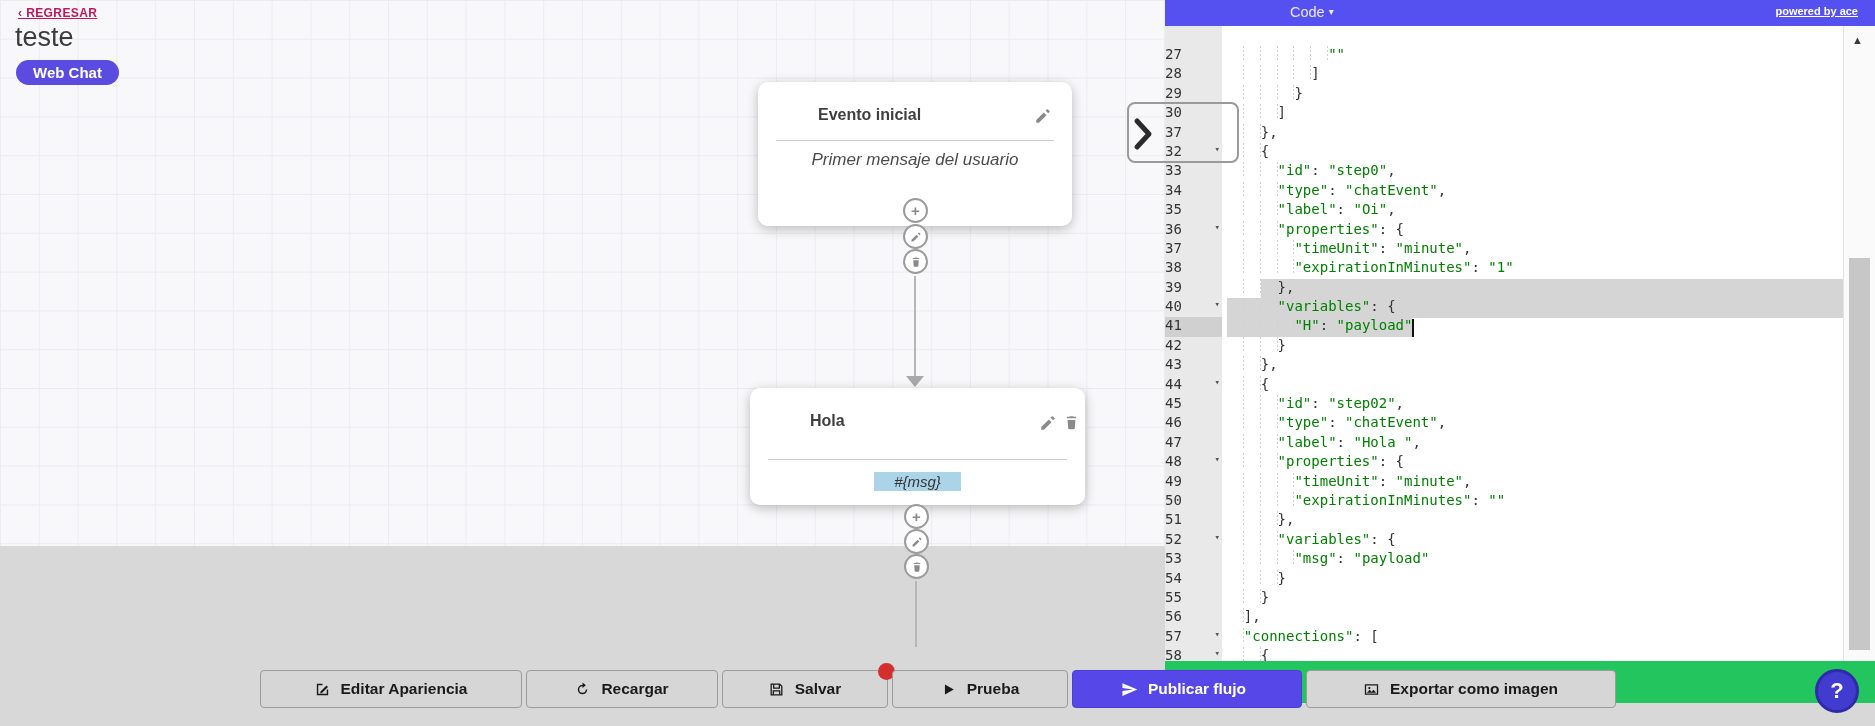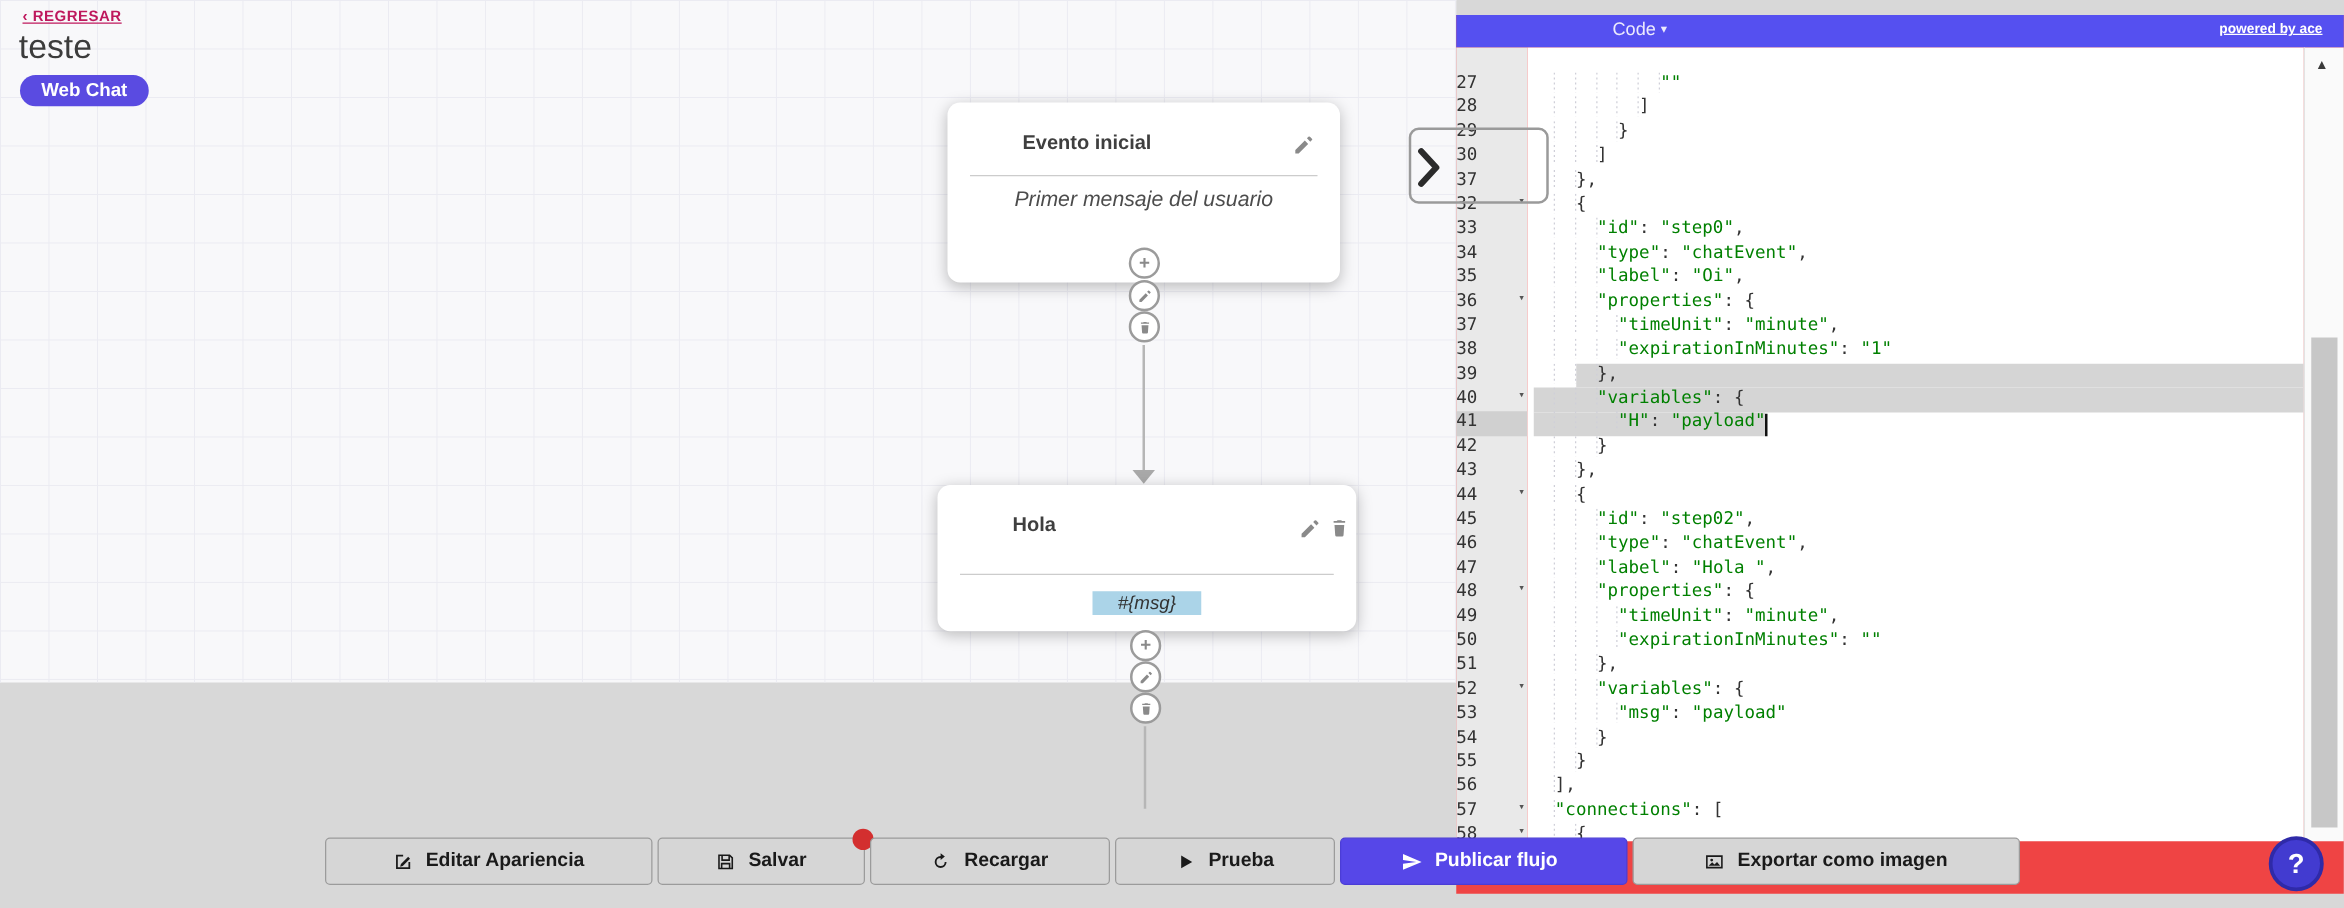--- a/index.html
+++ b/index.html
@@ -40,21 +40,21 @@
   .vline{position:absolute;width:2px;background:#b6b6b6;z-index:19}
   .varrow{position:absolute;width:0;height:0;border-left:9px solid transparent;
         border-right:9px solid transparent;border-top:11px solid #a9a9a9;z-index:19}
 
   
   .handle{position:absolute;left:1127px;top:102px;width:112px;height:61px;border:2px solid #9a9a9a;
         border-radius:8px;box-sizing:border-box;z-index:30;background:transparent}
   .handle .chev{position:absolute;left:3px;top:12px;cursor:pointer}
 
   
-  .codepanel{position:absolute;left:1165px;top:12px;width:710px;height:703px;background:#ef4444;z-index:10}
+  .codepanel{position:absolute;left:1165px;top:0;width:710px;height:703px;background:#22c55e;z-index:10}
   .codeheader{position:absolute;left:0;right:0;top:0;height:26px}
   .ctitle{position:absolute;left:125px;top:4px;color:#eceafc;font-size:14.5px;cursor:pointer}
   .ccaret{font-size:10px;vertical-align:2px;margin-left:4px}
   .poweredby{position:absolute;right:17px;top:5px;color:#fff;font-size:11px;font-weight:bold;
         text-decoration:underline;cursor:pointer}
 
   .gutter{position:absolute;left:0;top:26px;width:57px;height:635px;background:#e9e9e9;
         box-sizing:border-box;padding-top:20px;overflow:hidden}
   .gl{height:19.4px;line-height:19.4px;font:14px "DejaVu Sans Mono",monospace;color:#333;
       text-align:left;padding-right:16px;position:relative}
@@ -266,40 +266,40 @@
 <div class="btnrow">
     <button class="tb" style="min-width: 262px;">
       <span class="ticon">
         <svg viewBox="0 0 24 24">
           <path fill="none" stroke="currentColor" stroke-width="2" d="M12 5H5v14h14v-7"></path>
           <path fill="currentColor" d="M9.5 14.5l-.9 3 3-.9 8.2-8.2-2.1-2.1z"></path>
         </svg>
       </span>
       <span>Editar Apariencia</span>
     </button>
+    <button class="tb" style="min-width: 192px;">
+      <span class="ticon">
+        <svg viewBox="0 0 24 24">
+          <path fill="currentColor" d="M12 5.5V2.2L16.8 6 12 9.8V7.5a4.6 4.6 0 1 0 4.6 4.6h2.1A6.7 6.7 0 1 1 12 5.4z"></path>
+        </svg>
+      </span>
+      <span>Recargar</span>
+    </button>
     <button class="tb" style="min-width: 166px;">
       <span class="ticon">
         <svg viewBox="0 0 24 24">
           <g fill="none" stroke="currentColor" stroke-width="1.8">
             <path d="M4.5 4.5h12l3 3v12h-15z"></path>
             <path d="M8 4.5V10h8V4.5M7.5 19.5V14h9v5.5"></path>
           </g>
         </svg>
       </span>
       <span>Salvar</span>
       <span class="dot"></span>
     </button>
-    <button class="tb" style="min-width: 192px;">
-      <span class="ticon">
-        <svg viewBox="0 0 24 24">
-          <path fill="currentColor" d="M12 5.5V2.2L16.8 6 12 9.8V7.5a4.6 4.6 0 1 0 4.6 4.6h2.1A6.7 6.7 0 1 1 12 5.4z"></path>
-        </svg>
-      </span>
-      <span>Recargar</span>
-    </button>
     <button class="tb" style="min-width: 176px;">
       <span class="ticon">
         <svg viewBox="0 0 24 24">
           <path fill="currentColor" d="M7 4.8l12.4 7.2L7 19.2z"></path>
         </svg>
       </span>
       <span>Prueba</span>
     </button>
     <button class="tb primary" style="min-width: 230px; background: rgb(86, 71, 232); padding-left: 12px;">
       <span class="ticon">

